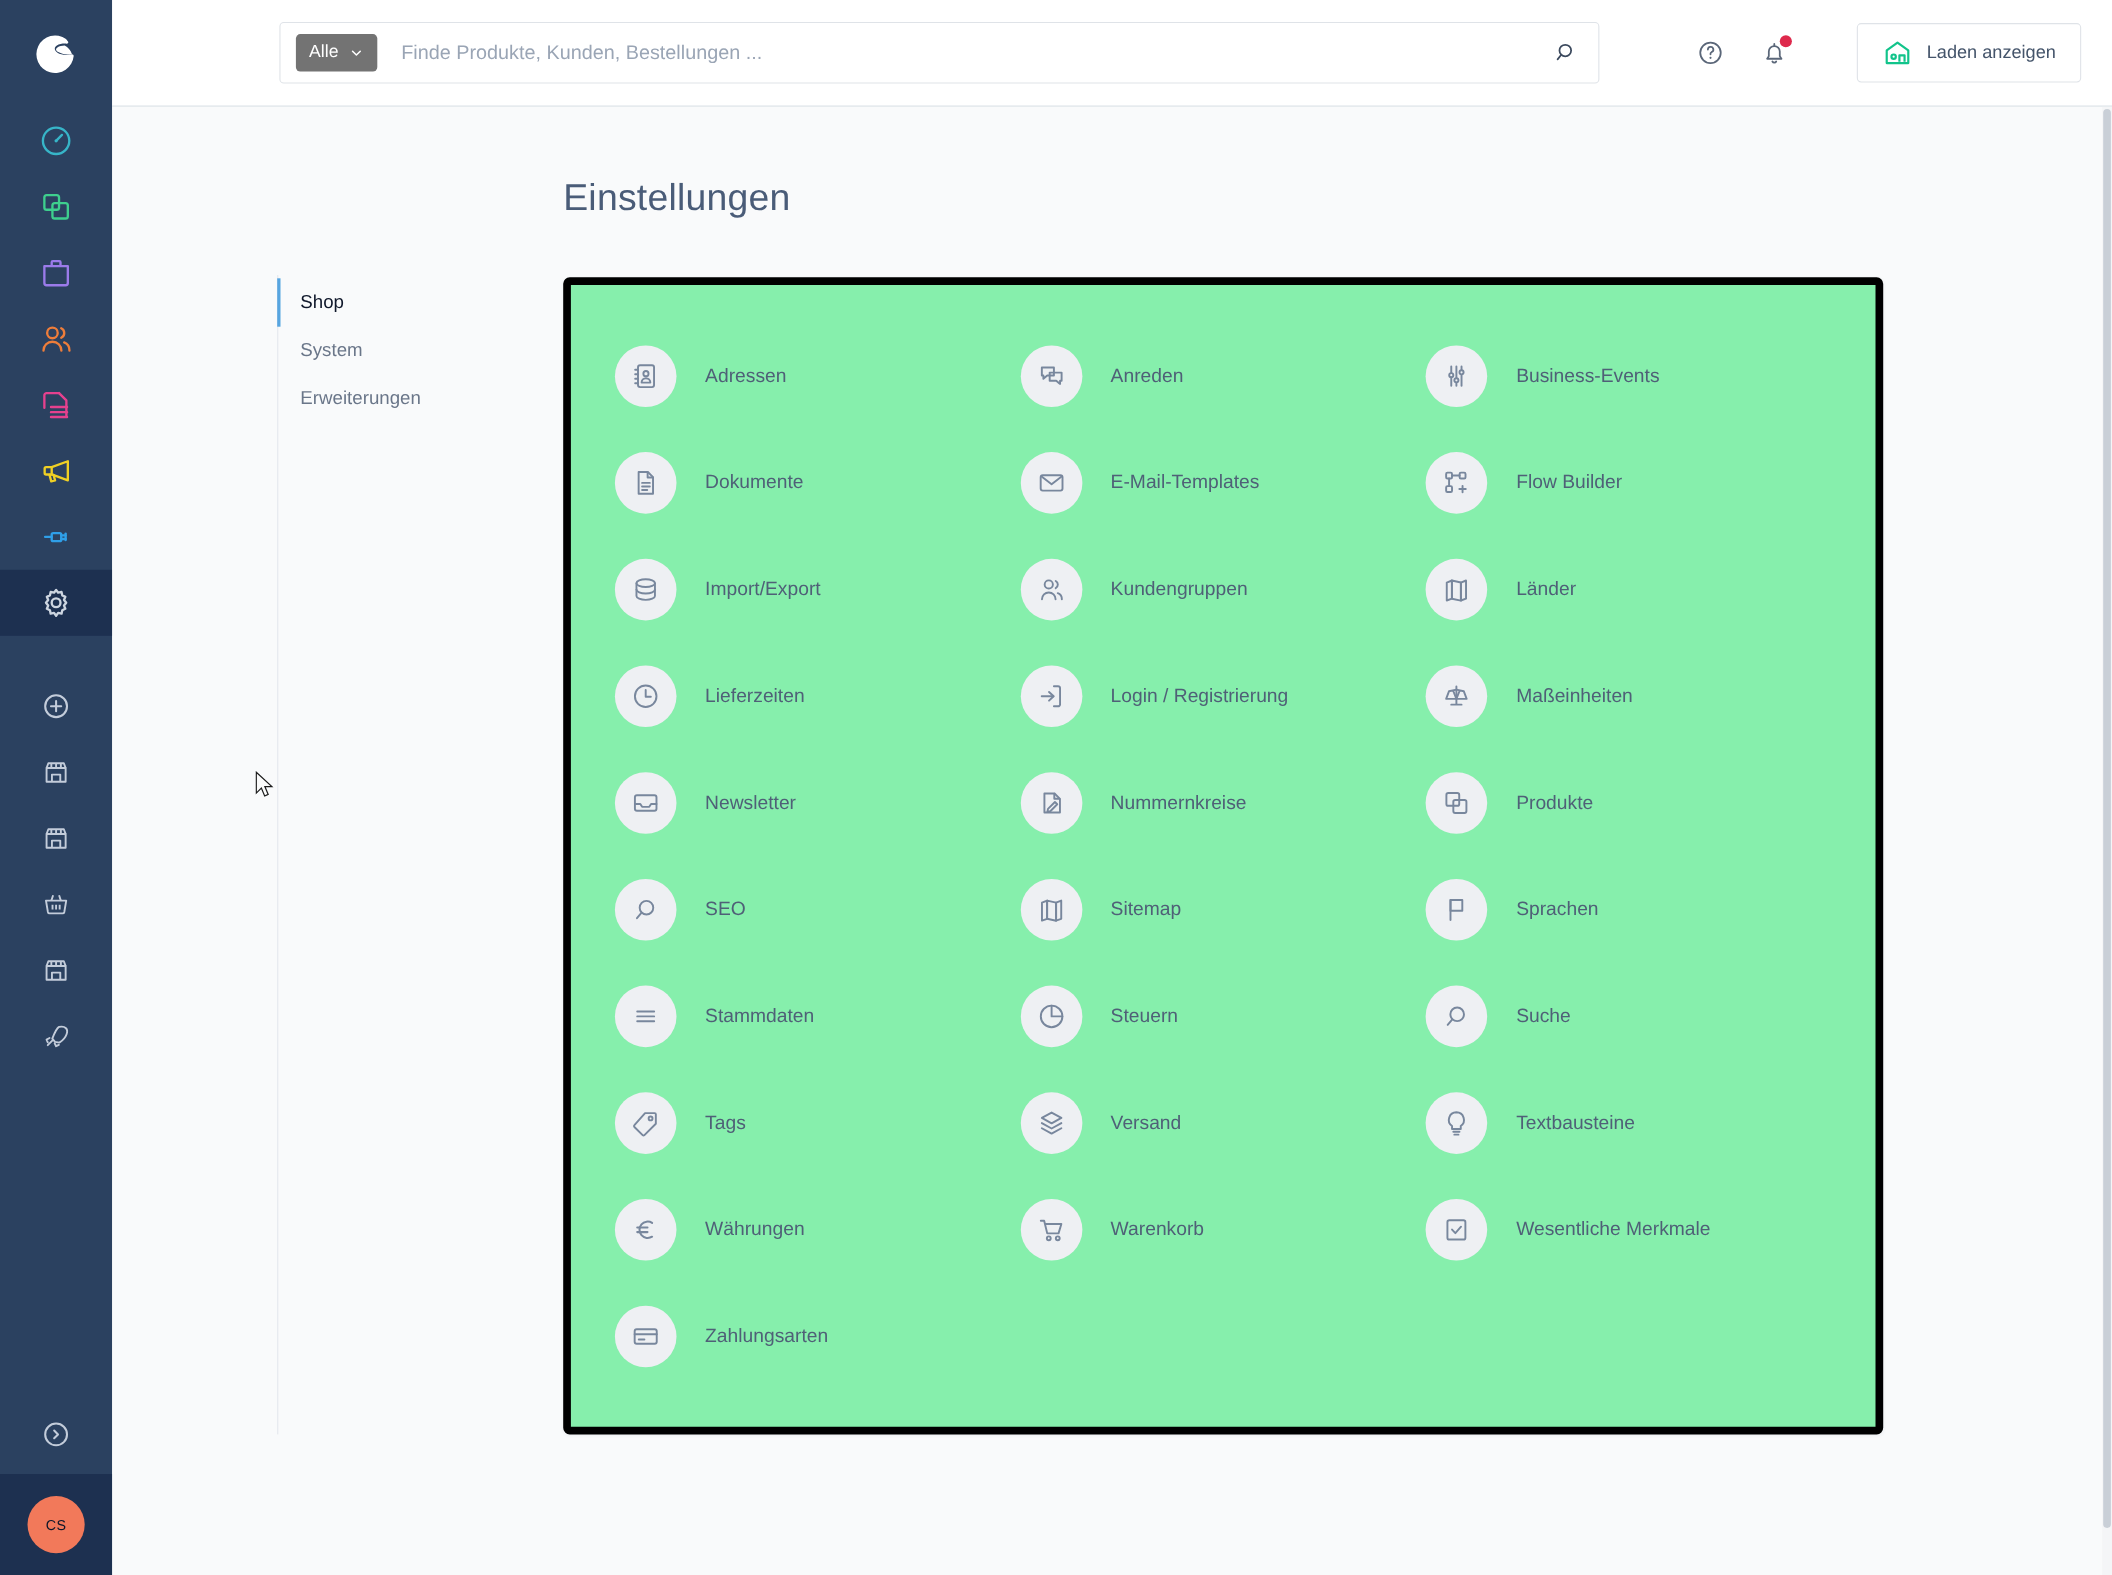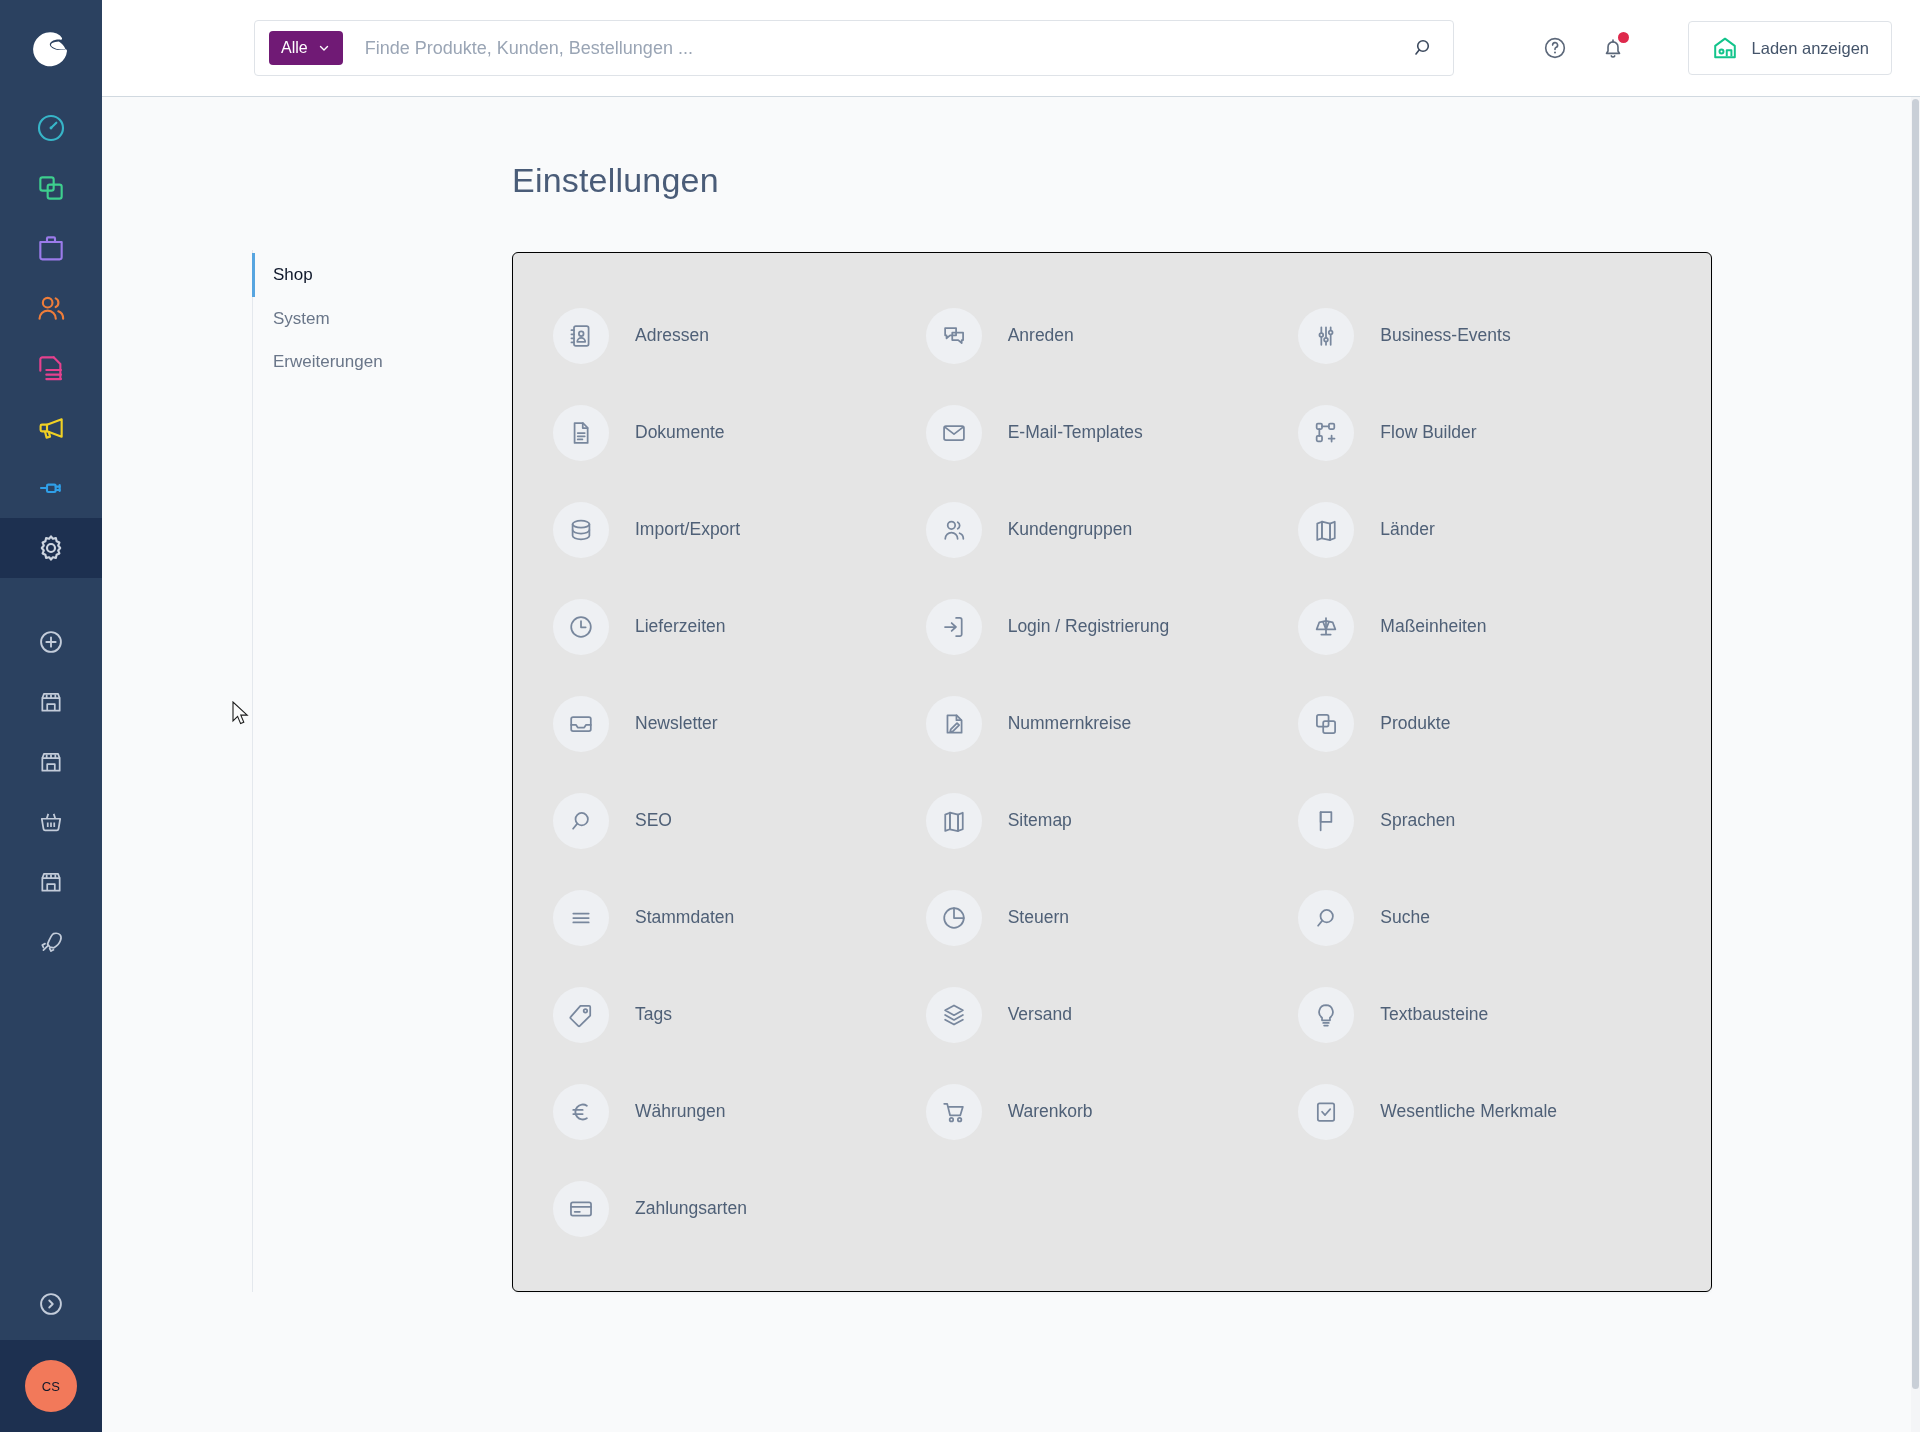--- a/index.html
+++ b/index.html
@@ -79,21 +79,21 @@
     max-width: 1200px;
     height: 56px;
     border: 1px solid #dfe3e8;
     border-radius: 4px;
     display: flex;
     align-items: center;
     padding: 0 14px 0 14px;
     background: #fff;
   }
   .scope-pill {
-    background: #701a75;
+    background: #737373;
     color: #fff;
     border-radius: 4px;
     height: 34px;
     padding: 0 12px;
     display: flex;
     align-items: center;
     gap: 9px;
     font-size: 16px;
     cursor: pointer;
     flex: 0 0 auto;
@@ -175,22 +175,22 @@
     margin-left: -1px;
     border-left: 3px solid transparent;
     cursor: pointer;
     line-height: 1.5;
   }
   .tab.active { color: #0f172a; border-left-color: #57a5e0; }
 
   .card {
     width: 1200px;
     flex: 0 0 1200px;
-    background: #e5e5e5;
-    border: 1px solid #000000;
+    background: #86efac;
+    border: 7px solid #000000;
     border-radius: 6px;
     box-shadow: 0 1px 3px rgba(36,50,72,.05);
     padding: 34px 40px 34px 40px;
     margin-top: 2px;
   }
   .grid {
     display: grid;
     grid-template-columns: repeat(3, 1fr);
     row-gap: 0px;
   }

